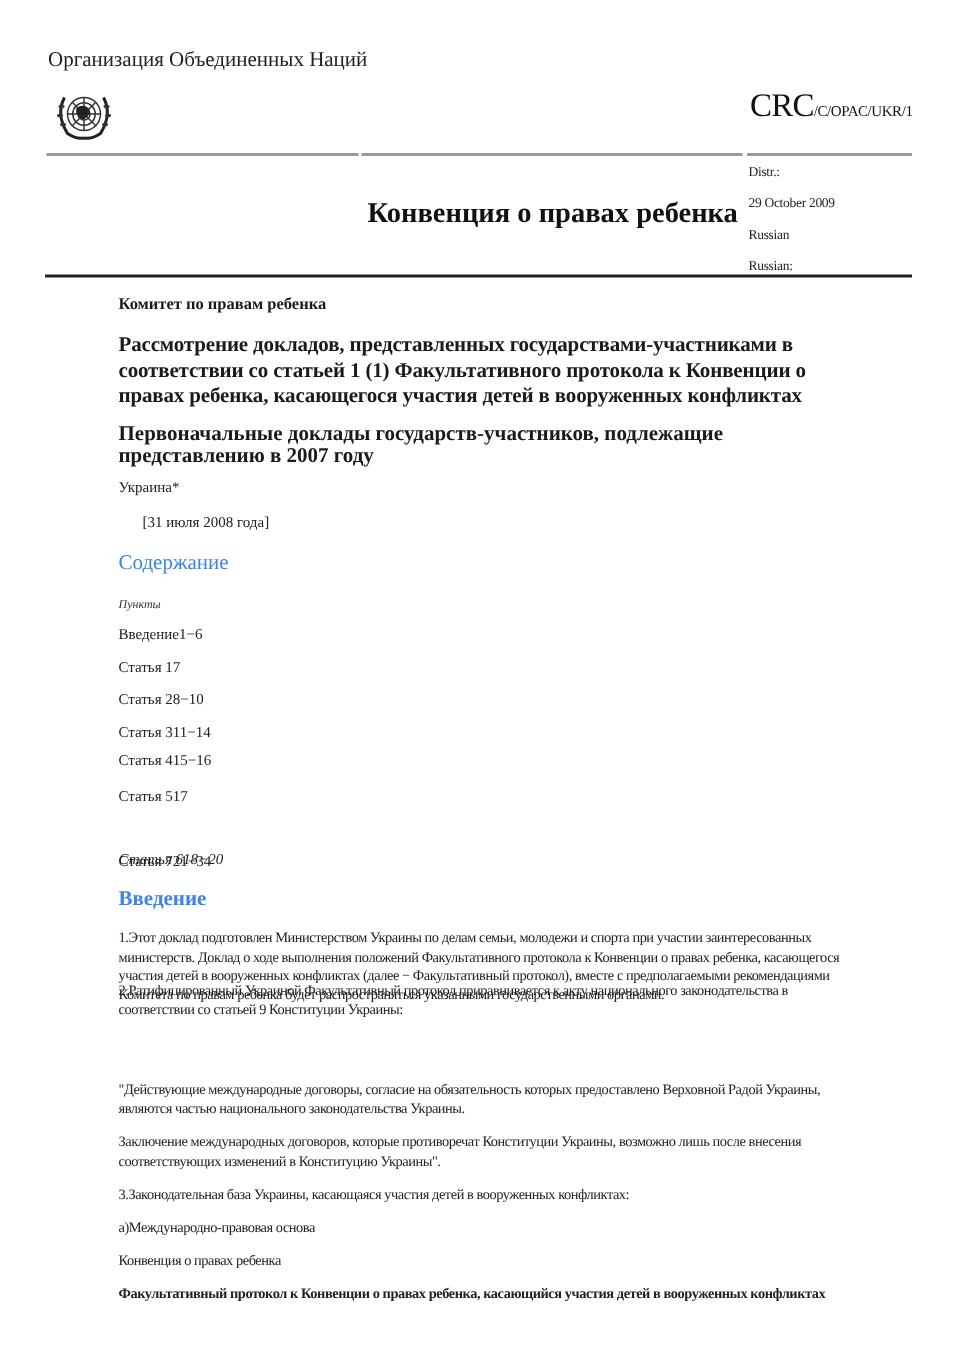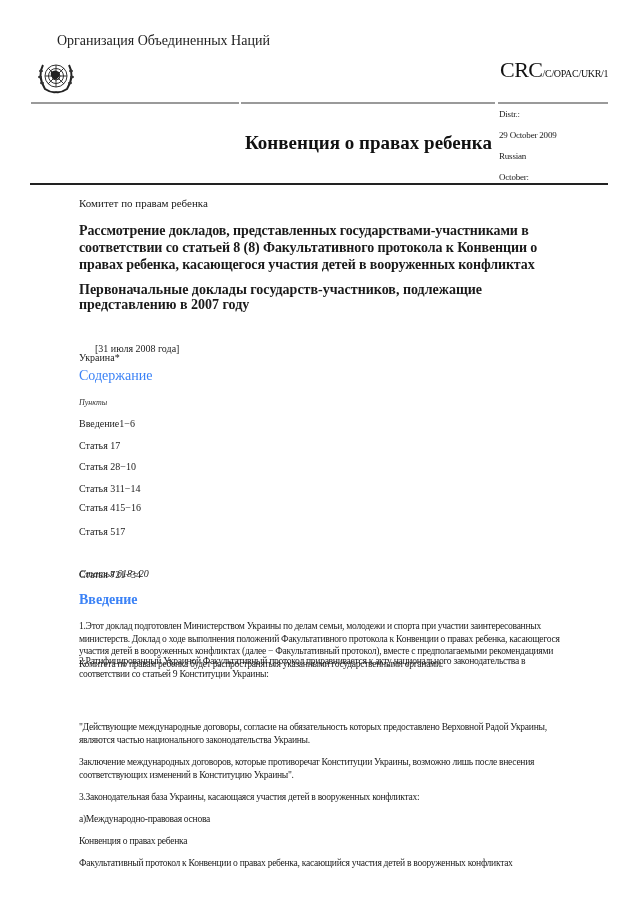--- a/index.html
+++ b/index.html
@@ -1,29 +1,29 @@
 <!DOCTYPE html>
 <html><head>
   <meta charset="utf-8">
   <style>
     html, body { margin: 0; padding: 0; background: #ffffff; }
     body { width: 640px; height: 905px; position: relative; overflow: hidden;
            font-family: "Liberation Serif", "DejaVu Serif", serif; color: #1a1a1a; }
     .abs { position: absolute; }
-    .org-name { left: 32px; top: 33px; font-size: 14px; color: #222; margin-left: 25px; }
+    .org-name { left: 32px; top: 33px; font-size: 14px; color: #222; }
     .un-logo { left: 31px; top: 59px; width: 50px; height: 36px; }
     .symbol { left: 500px; top: 57px; white-space: nowrap; color: #111; }
     .symbol .big { font-size: 22px; letter-spacing: -0.5px; }
     .symbol .small { font-size: 10px; letter-spacing: -0.3px; }
     .rule-top { height: 2px; background: #9a9a9a; top: 102px; }
     .rule-bottom { left: 30px; width: 578px; top: 183px; height: 2px; background: #222; }
     .conv-title { left: 245px; top: 132px; font-size: 19px; font-weight: bold; white-space: nowrap; color: #111; }
     .meta { left: 499px; font-size: 9px; color: #222; white-space: nowrap; letter-spacing: -0.2px; }
     .content { left: 79px; width: 480px; }
-    .committee { top: 197px; font-size: 11px; font-weight: normal; }
+    .committee { top: 197px; font-size: 11px; font-weight: bold; }
     .main-title { top: 222px; font-size: 14px; font-weight: bold; line-height: 17px; width: 490px; letter-spacing: -0.1px; }
     .subtitle { top: 282px; font-size: 14px; font-weight: bold; line-height: 15px; width: 470px; }
     .small-line { font-size: 10px; color: #222; }
     .section-head { font-size: 14px; color: #3b82f6; }
     .section-head.bold { font-weight: bold; }
     .toc-label { font-size: 8px; font-style: italic; color: #333; }
     .toc-item { font-size: 10px; color: #222; }
     .para { font-size: 9.6px; line-height: 12.6px; color: #222; letter-spacing: -0.3px; width: 485px; }
   </style>
 </head>
@@ -64,28 +64,28 @@
 
 <div class="abs rule-top" style="left:31px;width:208px;"></div>
 <div class="abs rule-top" style="left:241px;width:254px;"></div>
 <div class="abs rule-top" style="left:498px;width:110px;"></div>
 
 <div class="abs conv-title">Конвенция о правах ребенка</div>
 
 <div class="abs meta" style="top:109px;">Distr.:</div>
 <div class="abs meta" style="top:130px;">29 October 2009</div>
 <div class="abs meta" style="top:151px;">Russian</div>
-<div class="abs meta" style="top:172px;">October:</div>
+<div class="abs meta" style="top:172px;">Russian:</div>
 
 <div class="abs rule-bottom"></div>
 
 <div class="abs content committee">Комитет по правам ребенка</div>
-<div class="abs content main-title">Рассмотрение докладов, представленных государствами-участниками в соответствии со статьей 8 (8) Факультативного протокола к Конвенции о правах ребенка, касающегося участия детей в вооруженных конфликтах</div>
+<div class="abs content main-title">Рассмотрение докладов, представленных государствами-участниками в соответствии со статьей 1 (1) Факультативного протокола к Конвенции о правах ребенка, касающегося участия детей в вооруженных конфликтах</div>
 <div class="abs content subtitle">Первоначальные доклады государств-участников, подлежащие представлению в 2007 году</div>
-<div class="abs content small-line" style="top:320px;margin-top:32px;">Украина*</div>
+<div class="abs content small-line" style="top:320px;">Украина*</div>
 <div class="abs content small-line" style="top:343px;margin-left:16px;">[31 июля 2008 года]</div>
 
 <div class="abs content section-head" style="top:368px;">Содержание</div>
 <div class="abs content toc-label" style="top:398px;">Пункты</div>
 <div class="abs content toc-item" style="top:418px;">Введение1−6</div>
 <div class="abs content toc-item" style="top:440px;">Статья 17</div>
 <div class="abs content toc-item" style="top:461px;">Статья 28−10</div>
 <div class="abs content toc-item" style="top:483px;">Статья 311−14</div>
 <div class="abs content toc-item" style="top:502px;">Статья 415−16</div>
 <div class="abs content toc-item" style="top:526px;">Статья 517</div>
@@ -93,13 +93,13 @@
 <div class="abs content toc-item" style="top:569px;">Статья 721−34</div>
 
 <div class="abs content section-head bold" style="top:592px;">Введение</div>
 <div class="abs content para" style="top:620px;">1.Этот доклад подготовлен Министерством Украины по делам семьи, молодежи и спорта при участии заинтересованных министерств. Доклад о ходе выполнения положений Факультативного протокола к Конвенции о правах ребенка, касающегося участия детей в вооруженных конфликтах (далее − Факультативный протокол), вместе с предполагаемыми рекомендациями Комитета по правам ребенка будет распространяться указанными государственными органами.</div>
 <div class="abs content para" style="top:655px;">2.Ратифицированный Украиной Факультативный протокол приравнивается к акту национального законодательства в соответствии со статьей 9 Конституции Украины:</div>
 <div class="abs content para" style="top:721px;">"Действующие международные договоры, согласие на обязательность которых предоставлено Верховной Радой Украины, являются частью национального законодательства Украины.</div>
 <div class="abs content para" style="top:756px;">Заключение международных договоров, которые противоречат Конституции Украины, возможно лишь после внесения соответствующих изменений в Конституцию Украины".</div>
 <div class="abs content para" style="top:791px;">3.Законодательная база Украины, касающаяся участия детей в вооруженных конфликтах:</div>
 <div class="abs content para" style="top:813px;">a)Международно-правовая основа</div>
 <div class="abs content para" style="top:835px;">Конвенция о правах ребенка</div>
-<div class="abs content para" style="top:857px;">Факультативный протокол к Конвенции о правах ребенка, касающийся участия детей в вооруженных конфликтах</div>
+<div class="abs content para" style="top:857px;font-weight:bold;">Факультативный протокол к Конвенции о правах ребенка, касающийся участия детей в вооруженных конфликтах</div>
 
 </body></html>

